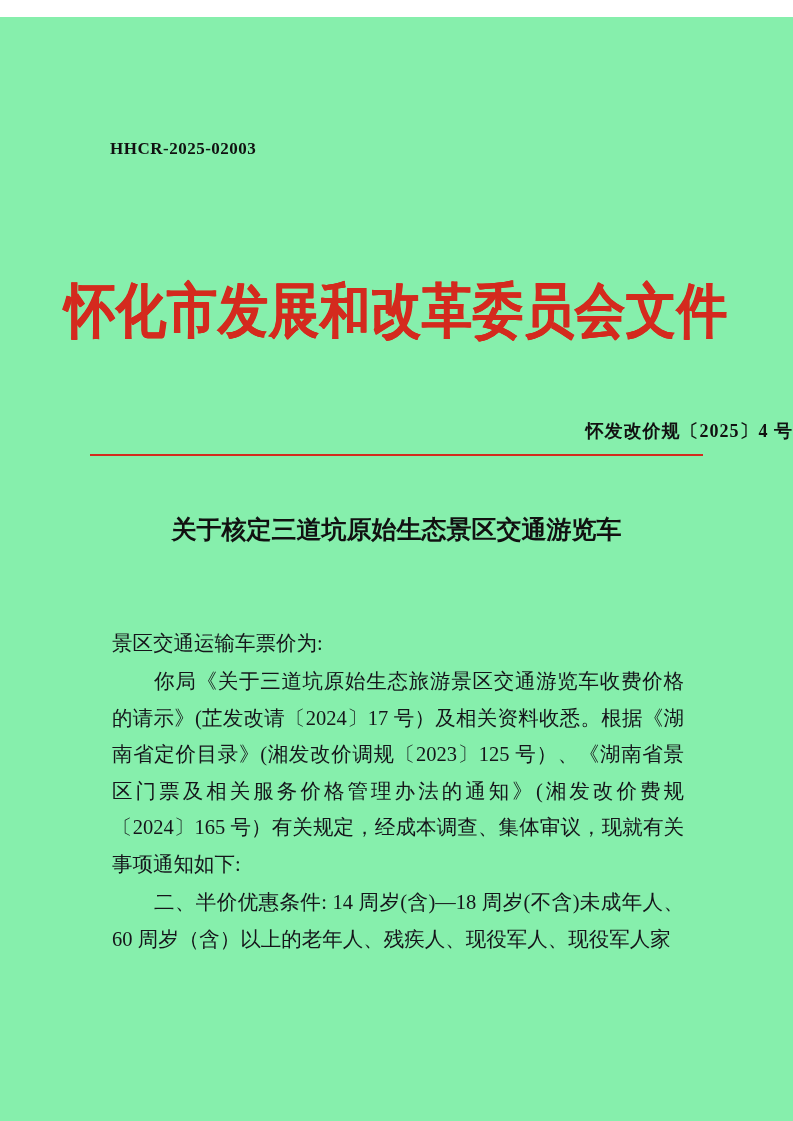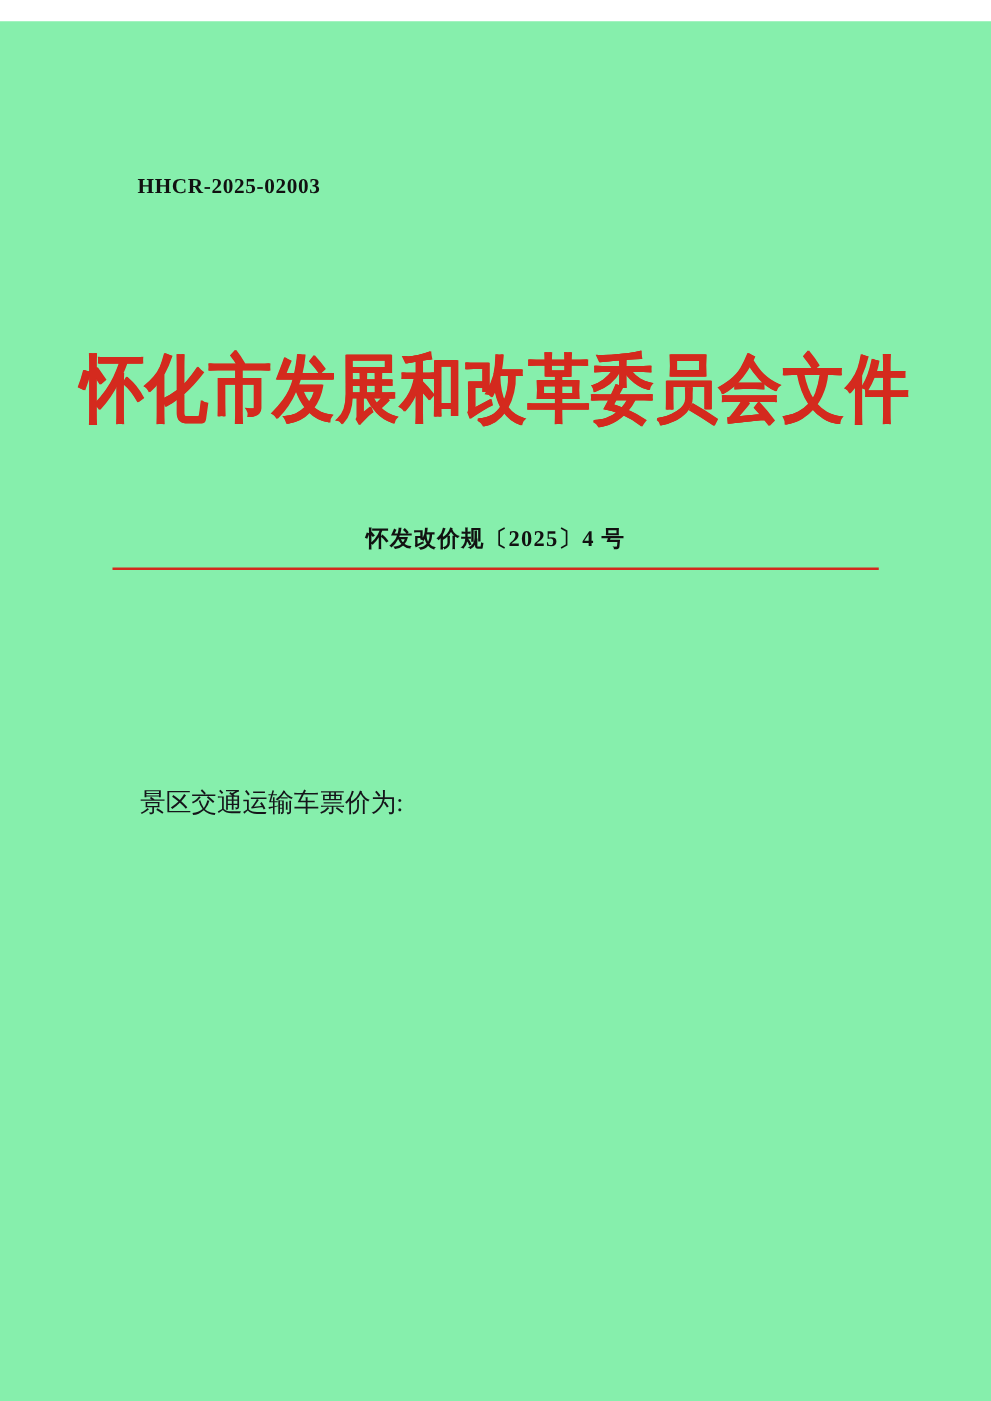--- a/index.html
+++ b/index.html
@@ -47,21 +47,21 @@
     white-space: nowrap;
     transform: scaleY(1.18);
     transform-origin: center top;
     text-shadow: 0.5px 0 0 #d42a1e, -0.5px 0 0 #d42a1e;
   }
   .doc-number {
     position: absolute;
     left: 0;
     top: 402px;
     width: 793px;
-    text-align: center;
+    text-align: right;
     font-family: "Liberation Serif", "DejaVu Serif", serif;
     font-weight: bold;
     font-size: 18px;
     color: #111;
     letter-spacing: 1px;
   }
   .red-rule {
     position: absolute;
     left: 90px;
     top: 437px;
@@ -110,19 +110,22 @@
 
   <div class="doc-code">HHCR-2025-02003</div>
 
   <div class="masthead">怀化市发展和改革委员会文件</div>
 
   <div class="doc-number">怀发改价规〔2025〕4 号</div>
 
   <div class="red-rule"></div>
 
   <div class="title">
+    <div>关于核定三道坑原始生态景区交通游览车</div>
   </div>
 
   <div class="body-block">
     <p class="no-indent">景区交通运输车票价为:</p>
+    <p class="indent">你局《关于三道坑原始生态旅游景区交通游览车收费价格的请示》(芷发改请〔2024〕17 号）及相关资料收悉。根据《湖南省定价目录》(湘发改价调规〔2023〕125 号）、《湖南省景区门票及相关服务价格管理办法的通知》(湘发改价费规〔2024〕165 号）有关规定，经成本调查、集体审议，现就有关事项通知如下:</p>
+    <p class="indent">二、半价优惠条件: 14 周岁(含)—18 周岁(不含)未成年人、60 周岁（含）以上的老年人、残疾人、现役军人、现役军人家</p>
   </div>
 
 </div>
 
 </body></html>

